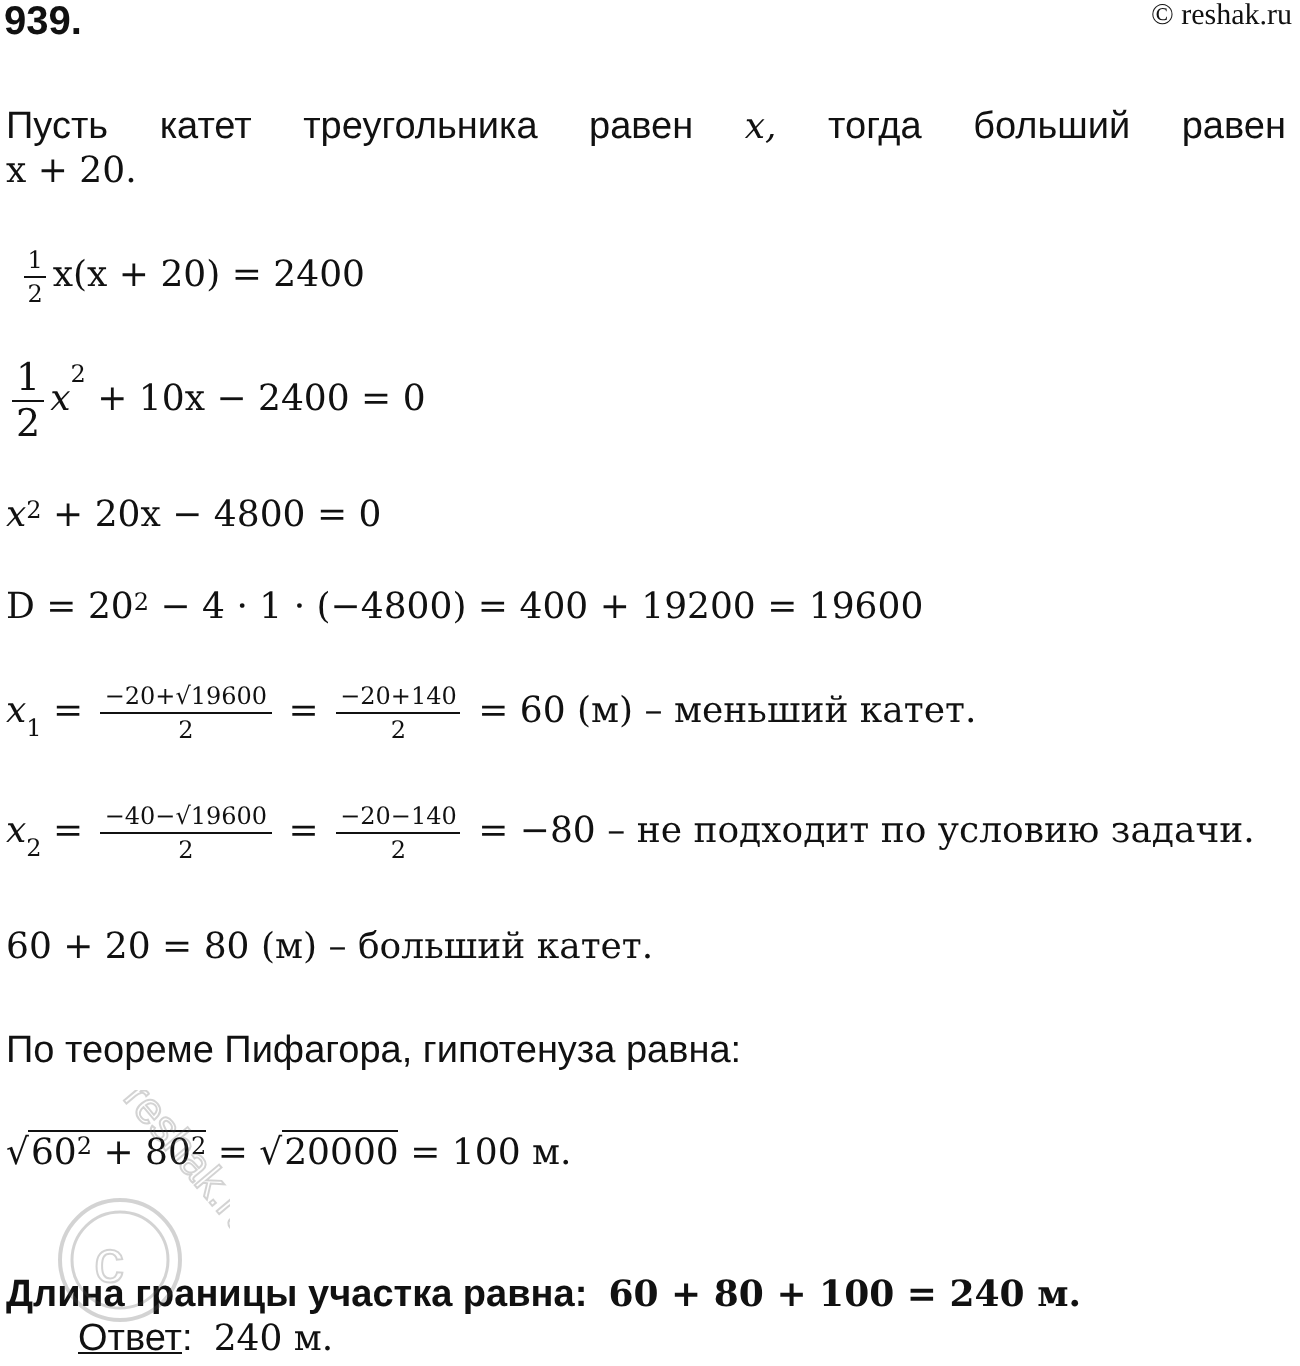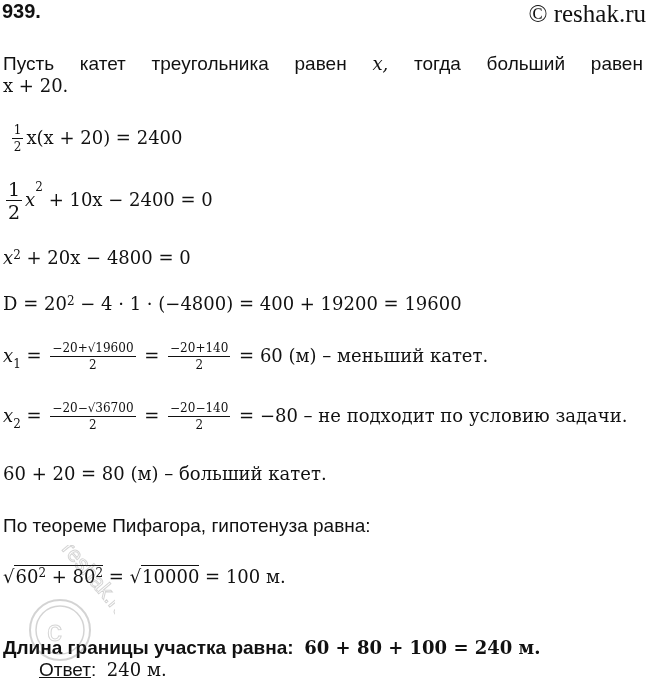--- a/index.html
+++ b/index.html
@@ -13,21 +13,21 @@
   .frac { display:inline-flex; flex-direction:column; align-items:center; vertical-align:middle; margin:0 3px; }
   .frac .num { border-bottom:1.5px solid #111; padding:0 2px; line-height:16px; }
   .frac .den { line-height:16px; }
   .frac.small { font-size:12px; }
   .frac.big { font-size:19px; }
   .frac.big .num, .frac.big .den { line-height:22px; }
   .sqrt { border-top:1.5px solid #111; padding-left:1px; }
   sup { font-size:12px; vertical-align:top; position:relative; top:-3px; }
   sub { font-size:12px; vertical-align:bottom; position:relative; top:3px; }
   .hdr-num { position:absolute; left:2px; top:0px; font-weight:bold; font-size:20px; }
-  .hdr-copy { position:absolute; right:4px; top:0px; font-family:"Liberation Serif", serif; font-size:25px; }
+  .hdr-copy { position:absolute; right:4px; top:0px; font-family:"Liberation Serif", serif; font-size:15px; }
   .justify { width:640px; display:flex; justify-content:space-between; }
   .u { text-decoration:underline;margin-left:36px; }
   .watermark {
     position:absolute; left:25px; top:545px; width:90px; height:120px; opacity:0.25; pointer-events:none;
   }
 </style>
 </head>
 <body>
 
 <div class="hdr-num">939.</div>
@@ -76,36 +76,36 @@
   <span class="frac small">
       <span class="num">−20+140</span>
       <span class="den">2</span>
     </span>
   <span>= 60 (м) – меньший катет.</span>
 </div>
 
 <div class="line math" style="top:400px;">
   <span class="mi">x</span><sub>2</sub> =
   <span class="frac small">
-      <span class="num">−20−√36700</span>
+      <span class="num">−40−√19600</span>
       <span class="den">2</span>
     </span> =
   <span class="frac small">
       <span class="num">−20−140</span>
       <span class="den">2</span>
     </span>
   <span>= −80 – не подходит по условию задачи.</span>
 </div>
 
 <div class="line math" style="top:462px;">60 + 20 = 80  (м) – больший катет.</div>
 
 <div class="line" style="top:514px;">По теореме Пифагора, гипотенуза равна:</div>
 
 <div class="line math" style="top:564px;">
-  √<span class="sqrt">60<sup>2</sup> + 80<sup>2</sup></span> = √<span class="sqrt">10000</span> <span>= 100 м.</span>
+  √<span class="sqrt">60<sup>2</sup> + 80<sup>2</sup></span> = √<span class="sqrt">20000</span> <span>= 100 м.</span>
 </div>
 
 <div class="line" style="top:636px;font-weight:bold;">
   <span>Длина границы участка равна:</span>&nbsp;&nbsp;<span class="math">60 + 80 + 100 = 240 м.</span>
 </div>
 
 <div class="line" style="top:658px;">
   <span class="u">Ответ</span>:&nbsp;&nbsp;<span class="math">240 м.</span>
 </div>
 

